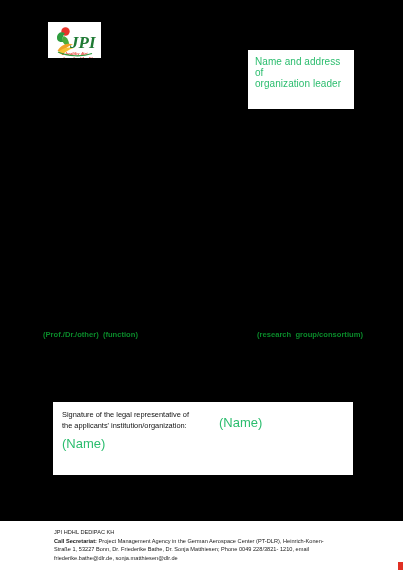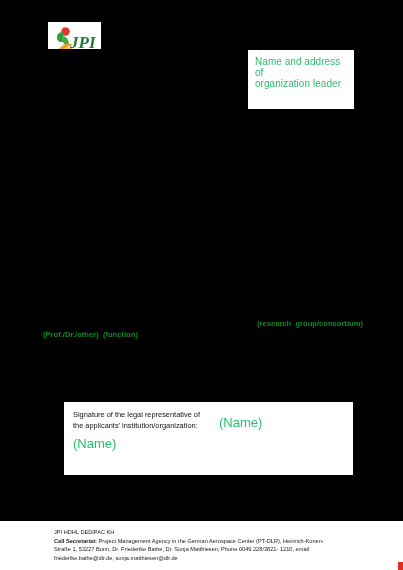--- a/index.html
+++ b/index.html
@@ -24,21 +24,21 @@
     height: 570px;
     background: #000000;
   }
 
   
   .logo-box {
     position: absolute;
     left: 48px;
     top: 22px;
     width: 53px;
-    height: 27px;
+    height: 36px;
     background: #ffffff;
     overflow: hidden;
   }
   .logo-svg { display: block; }
 
   
   .address-box {
     position: absolute;
     left: 248px;
     top: 50px;
@@ -59,32 +59,32 @@
   
   .mid-label {
     position: absolute;
     color: #0a8a2a;
     font-size: 7.6px;
     font-weight: bold;
     line-height: 10px;
     white-space: pre;
   }
   .mid-label.left  { left: 43px;  top: 330px; }
-  .mid-label.right { left: 209px; top: 319px; padding-left: 48px; }
+  .mid-label.right { left: 209px; top: 330px; padding-left: 48px; }
 
   
   .sig-box {
     position: absolute;
     top: 402px;
     height: 73px;
     background: #ffffff;
     box-sizing: border-box;
     padding: 8px 9px 0 9px;
   }
-  .sig-box.left  { left: 64px;  width: 160px; }
+  .sig-box.left  { left: 53px;  width: 160px; }
   .sig-box.right { left: 210px; width: 143px; }
 
   .sig-title {
     color: #111111;
     font-size: 7.4px;
     line-height: 10.5px;
     white-space: pre-line;
   }
   .sig-name {
     color: #2bbd6e;

